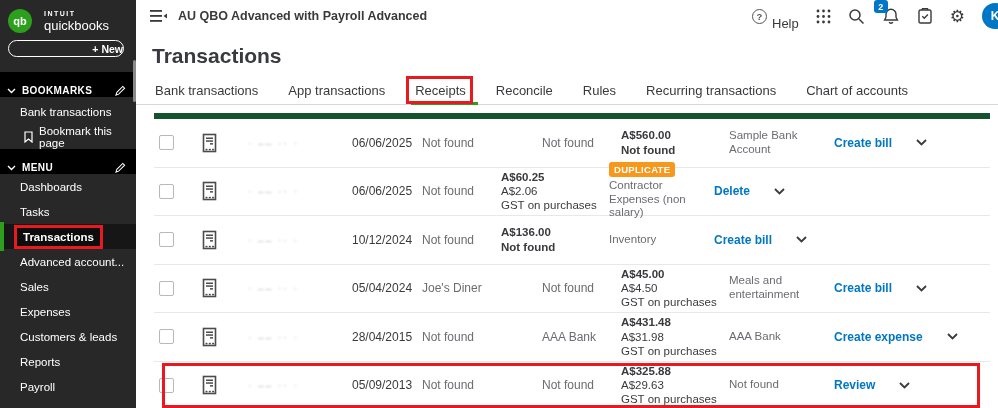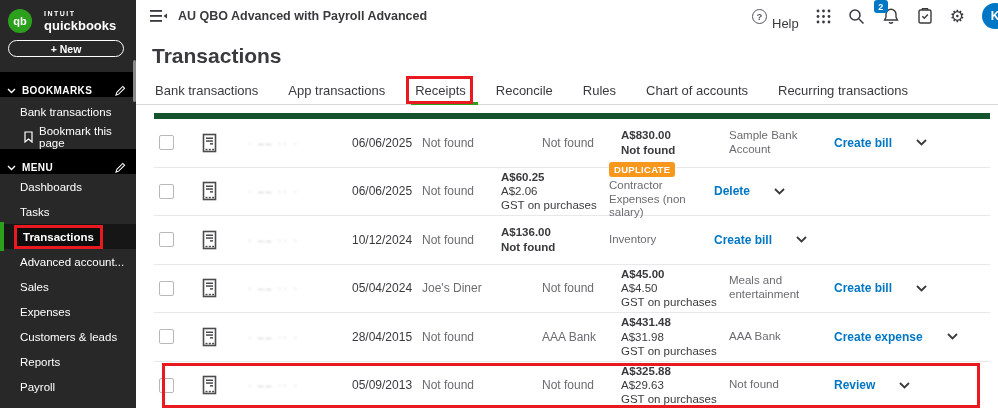--- a/index.html
+++ b/index.html
@@ -8,24 +8,24 @@
   .app { position:relative; width:998px; height:408px; display:flex; }
 
   
   .sidebar { position:relative; width:136px; height:408px; background:#282828; flex:0 0 136px; color:#fff; }
   .sb-scroll-thumb { position:absolute; right:0; top:60px; width:3px; height:42px; background:#8a8a8a; border-radius:2px; }
   .logo-row { display:flex; align-items:center; gap:12px; padding:9px 0 0 8px; }
   .qb-circle { width:24px; height:24px; border-radius:50%; background:#2ca01c; color:#fff;
     font-size:11px; font-weight:bold; display:flex; align-items:center; justify-content:center; }
   .brand-text { display:flex; flex-direction:column; line-height:1; }
   .brand-intuit { font-size:7px; letter-spacing:1.5px; font-weight:bold; }
-  .brand-qb { font-size:13px; font-weight:bold; margin-top:2px; }
+  .brand-qb { font-size:13px; font-weight:normal; margin-top:2px; }
   .new-btn { position:absolute; left:8px; top:40px; width:116px; height:17px; background:transparent;
     border:1px solid #fff; border-radius:9px; color:#fff; font-size:10.5px; font-weight:bold;
-    font-family:"Liberation Sans", sans-serif; cursor:pointer; }
+    font-family:"Liberation Sans", sans-serif; cursor:pointer;text-align:right; }
   .section-header { position:absolute; left:0; width:136px; height:25px; background:#000;
     display:flex; align-items:center; padding:12px 10px 0 7px; }
   .section-header .caret { margin-right:6px; display:flex; }
   .section-header .sh-label { font-size:10px; font-weight:bold; letter-spacing:.4px; flex:1; }
   .section-header .pencil { display:flex; }
   .hdr-bookmarks { top:72px; }
   .hdr-menu { top:149px; }
   .side-item { position:relative; height:25px; display:flex; align-items:center;
     padding-left:20px; font-size:11.5px; color:#fff; cursor:pointer; }
   .bm-item1 { position:absolute; top:99px; width:136px; }
@@ -252,24 +252,24 @@
         <div class="tab active annotated">
     <span class="tab-label">Receipts</span>
   </div>
         <div class="tab">
     <span class="tab-label">Reconcile</span>
   </div>
         <div class="tab">
     <span class="tab-label">Rules</span>
   </div>
         <div class="tab">
+    <span class="tab-label">Recurring transactions</span>
+  </div>
+        <div class="tab">
     <span class="tab-label">Chart of accounts</span>
-  </div>
-        <div class="tab">
-    <span class="tab-label">Recurring transactions</span>
   </div>
       </div>
 
     <div class="table">
       <div class="rows">
           <div class="trow">
     <span class="cell c-check">
       <span class="checkbox"></span>
     </span>
     <span class="cell c-icon">
@@ -283,21 +283,21 @@
         <rect x="10.1" y="15.8" width="2" height="1.5" fill="#4a4b4f"></rect>
       </svg>
     </span>
     <span class="cell c-doc">
       <span class="redacted" hidden="">· –– ·· ·</span>
     </span>
     <span class="cell c-date">06/06/2025</span>
     <span class="cell c-payee">Not found</span>
     <span class="cell c-bank">Not found</span>
     <span class="cell c-amount">
-      <span class="amt1">A$830.00</span>
+      <span class="amt1">A$560.00</span>
       <span class="amt2 strong">Not found</span>
 
     </span>
     <span class="cell c-cat">
 
       <span class="cat-text">Sample Bank Account</span>
     </span>
     <span class="cell c-action">
       <a class="action-link" href="#">Create bill</a>
       <svg class="chev-dn" width="11" height="7" viewBox="0 0 11 7" fill="none" stroke="#393a3d" stroke-width="1.8">

